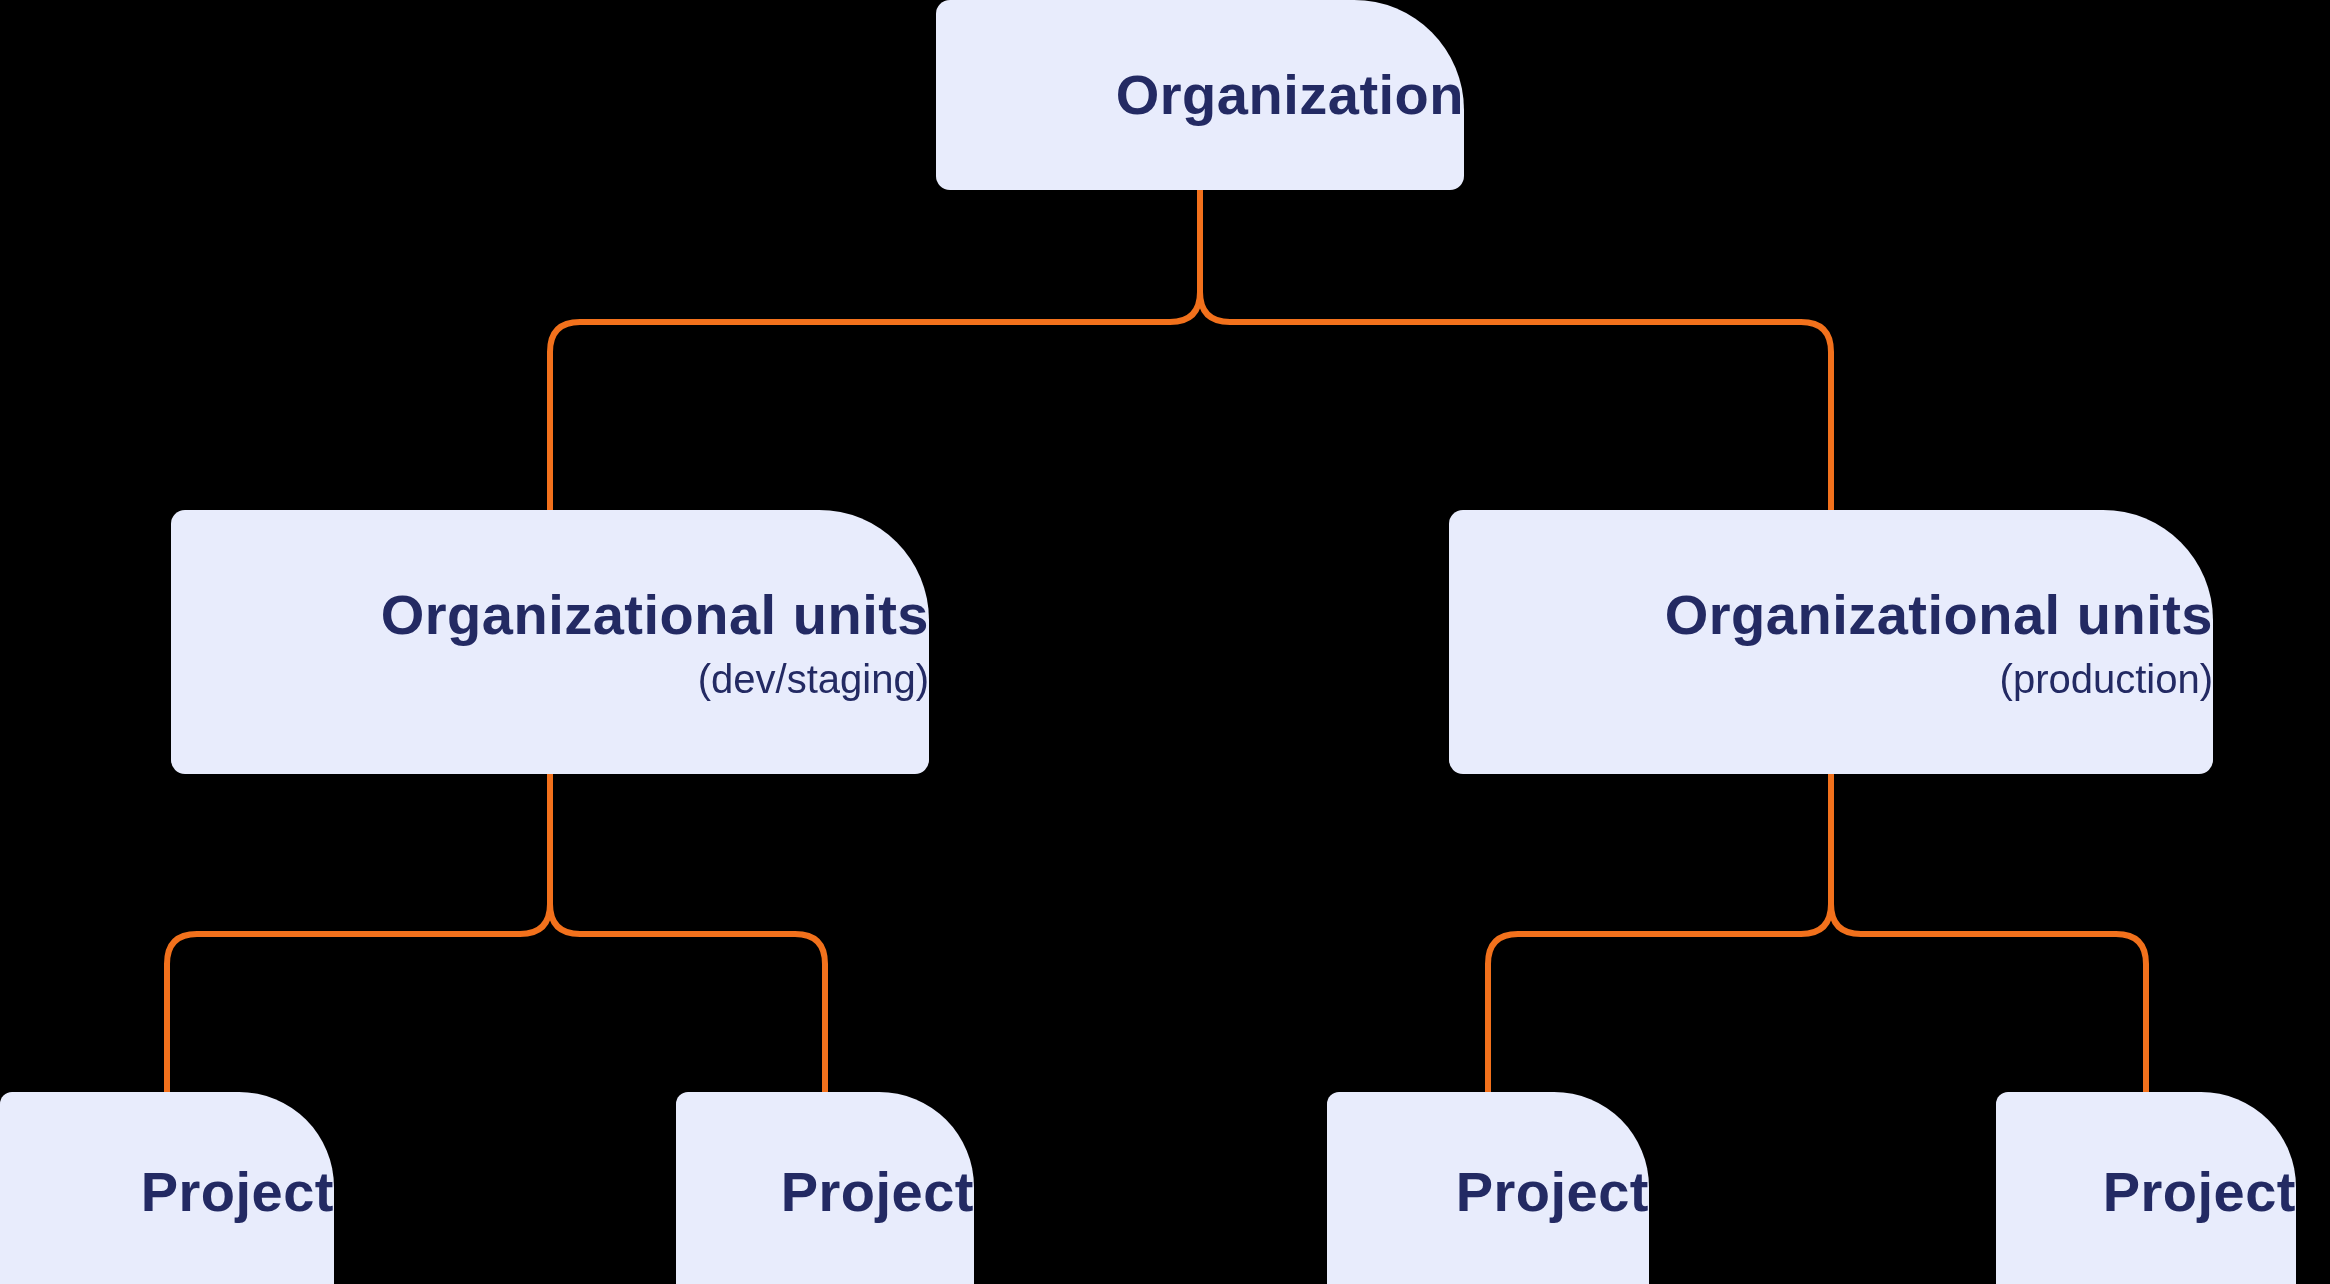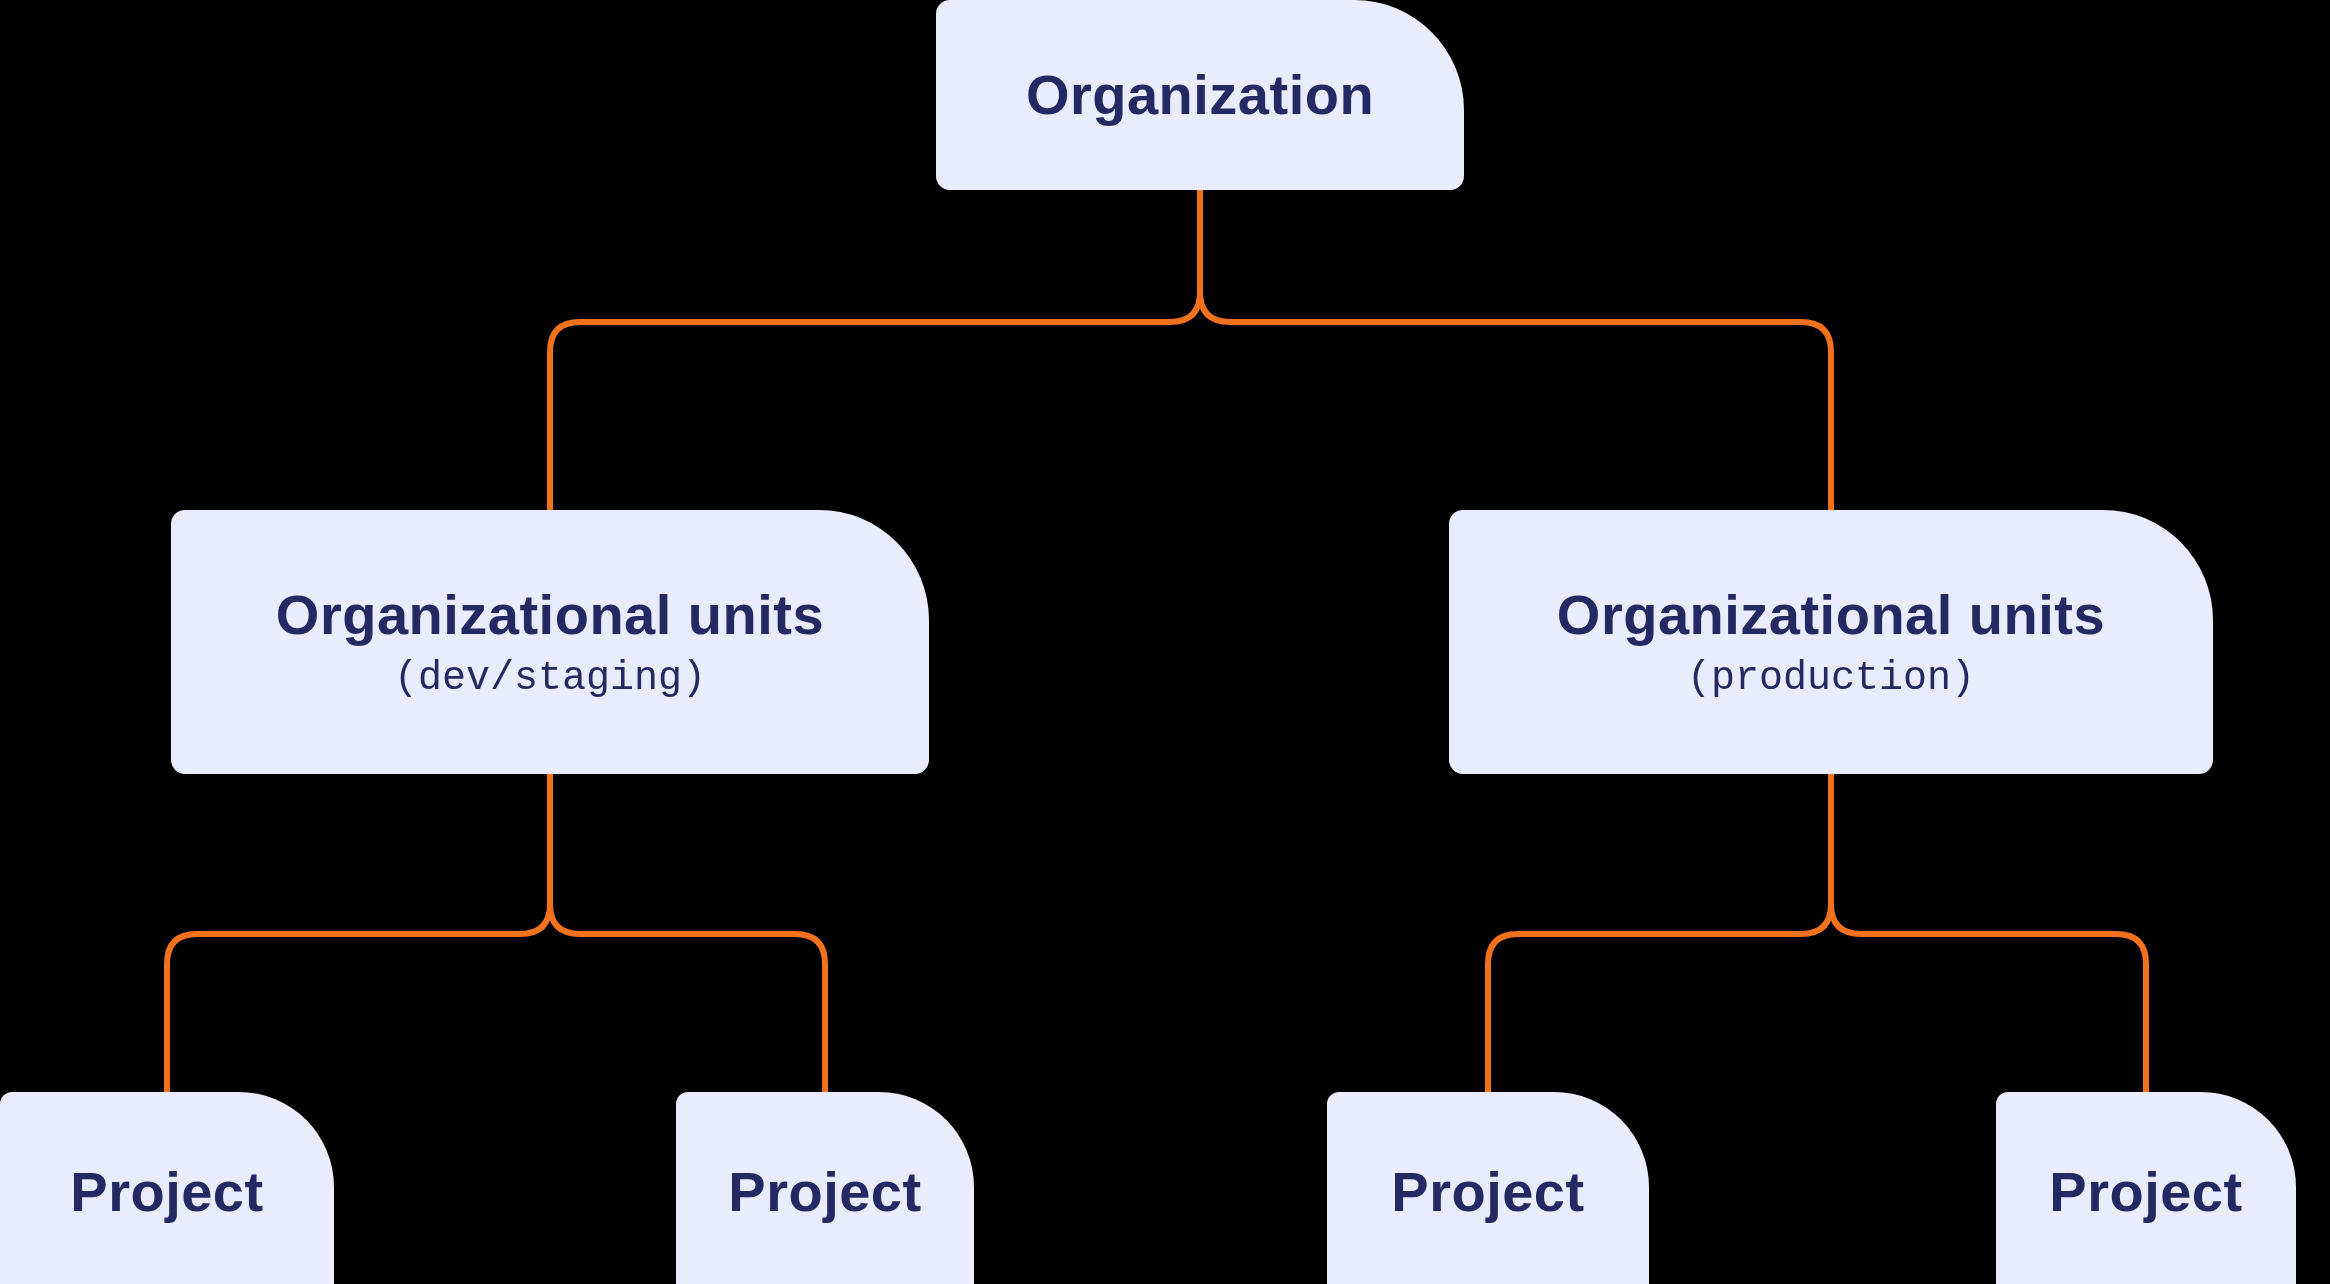--- a/index.html
+++ b/index.html
@@ -33,38 +33,37 @@
     fill:none;
     stroke:var(--connector);
     stroke-width:6;
   }
   .node{
     position:absolute;
     background:var(--node-fill);
     color:var(--node-text);
     display:flex;
     flex-direction:column;
-    align-items:center;
+    align-items:flex-end;
     justify-content:center;
     text-align:center;
     border-radius:14px 110px 14px 14px;
     box-sizing:border-box;
   }
   .node-title{
     font-size:56px;
     font-weight:700;
     letter-spacing:0.5px;
     line-height:1.15;
   }
   .node-sub{
     font-size:40px;
     font-weight:400;
     margin-top:10px;
     line-height:1.1;
-    font-family:Liberation Mono, monospace;
   }
   .node-organization{ left:936px; top:0;     width:528px; height:190px; }
   .node-ou-left     { left:171px; top:510px; width:758px; height:264px; }
   .node-ou-right    { left:1449px;top:510px; width:764px; height:264px; }
   .node-project     { border-radius:12px 95px 0 0; height:200px; }
   .node-project-1{ left:0;      top:1092px; width:334px; border-radius:12px 95px 0 0; }
   .node-project-2{ left:676px;  top:1092px; width:298px; }
   .node-project-3{ left:1327px; top:1092px; width:322px; }
   .node-project-4{ left:1996px; top:1092px; width:300px; }
 </style>

